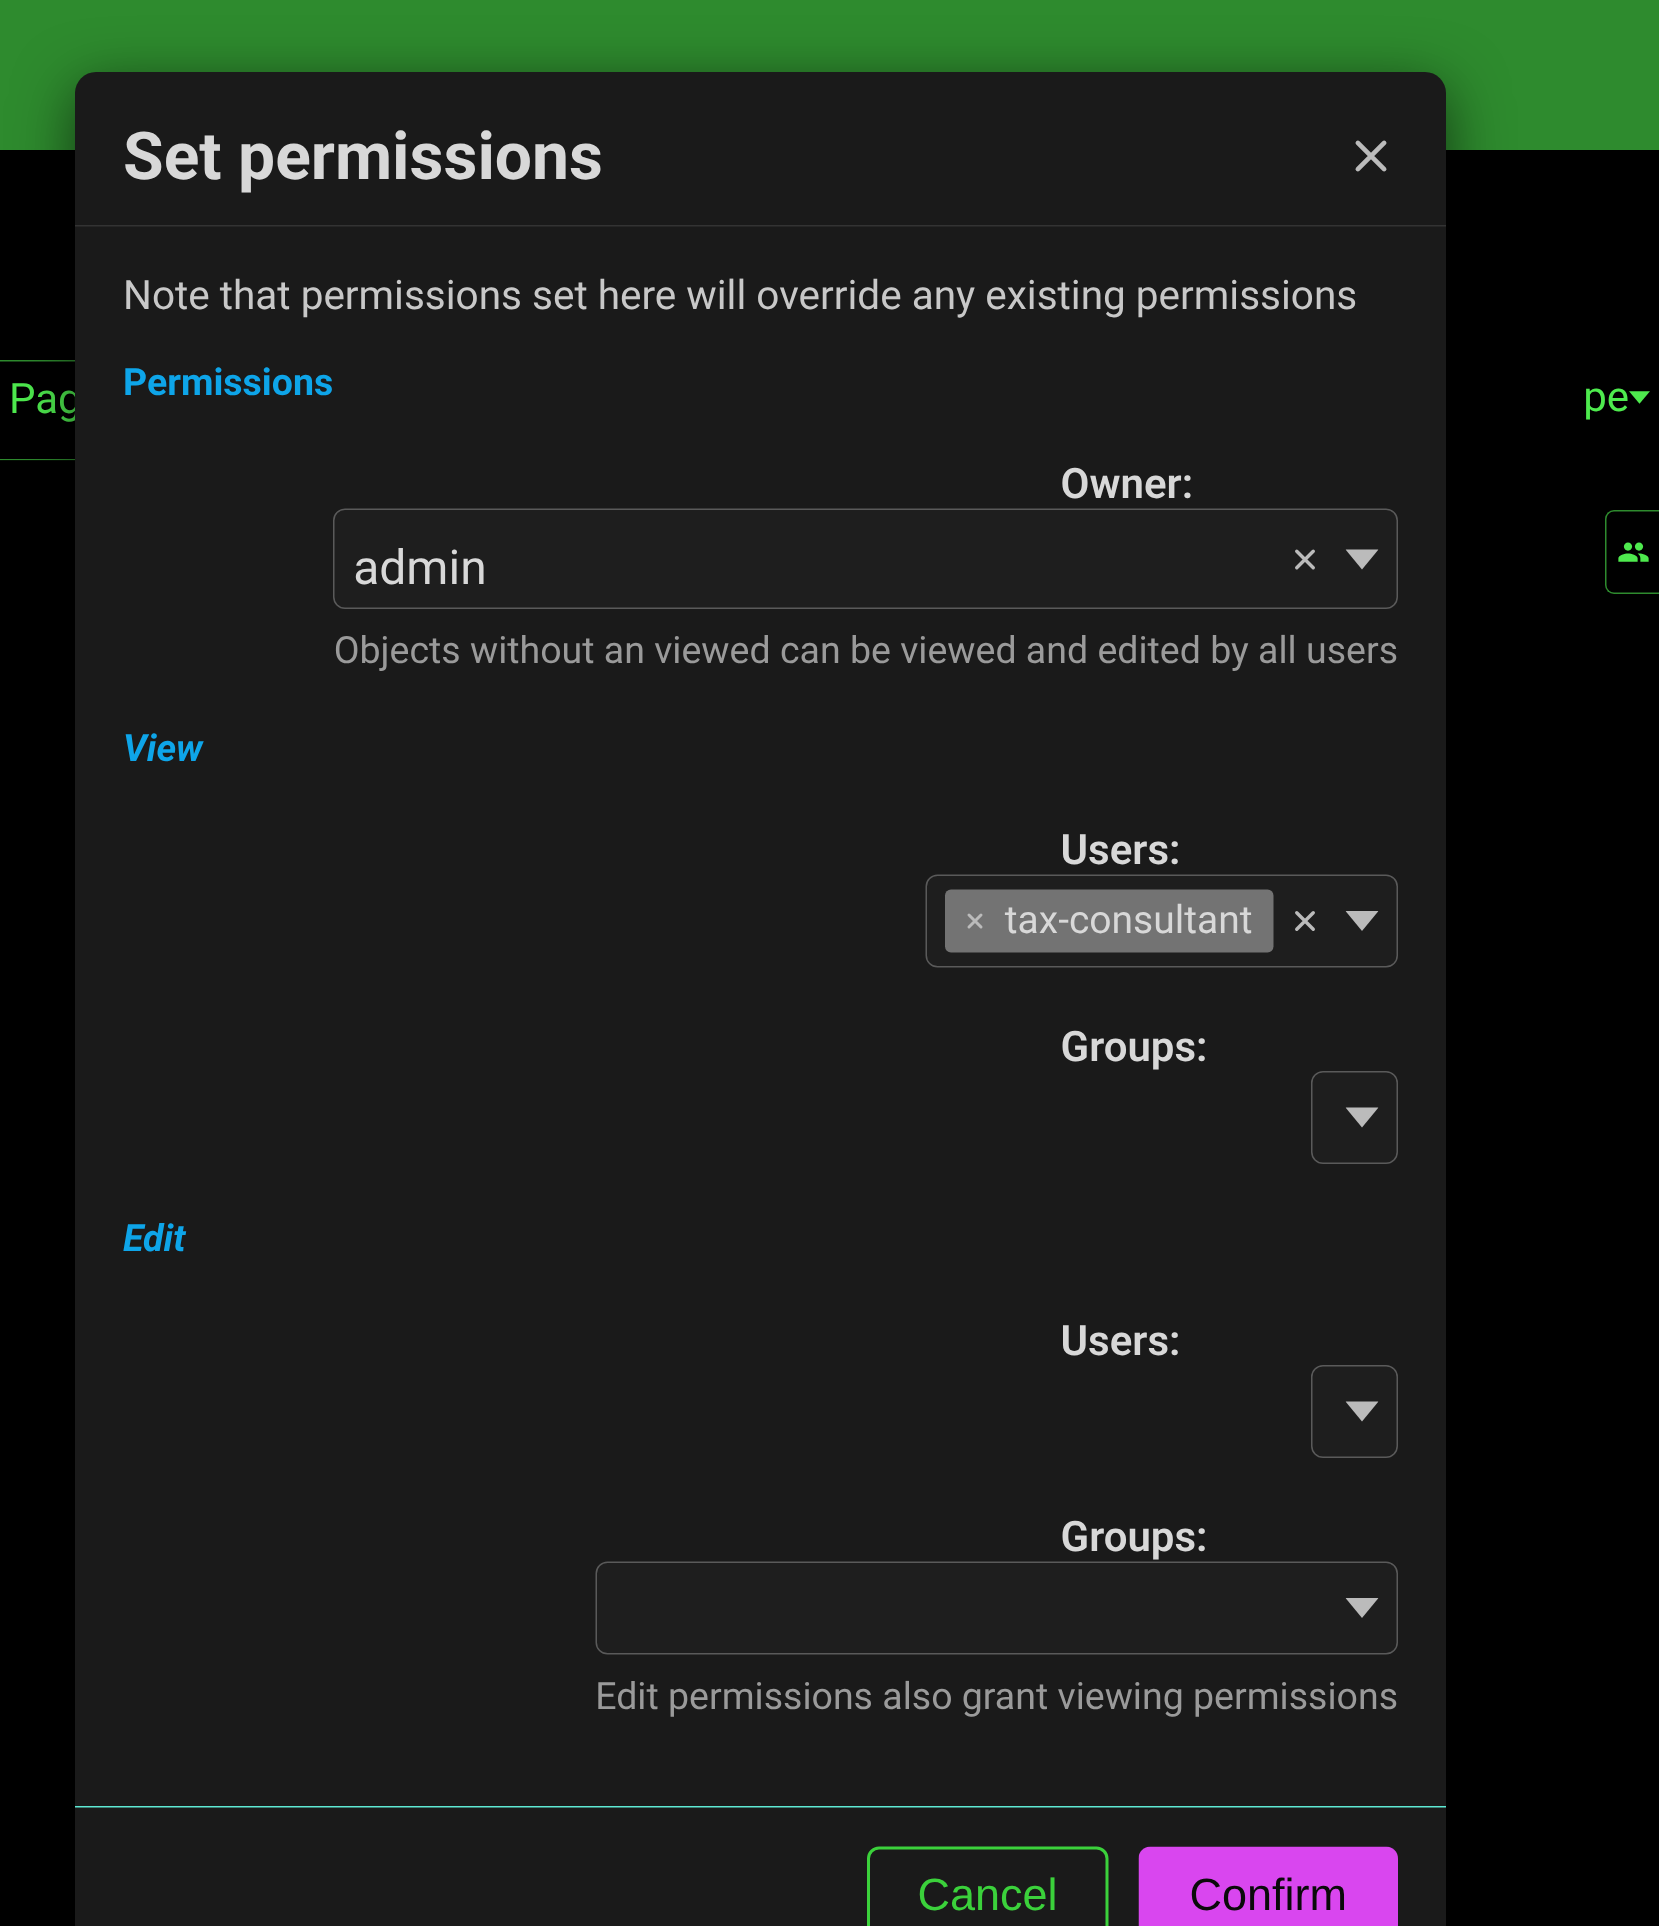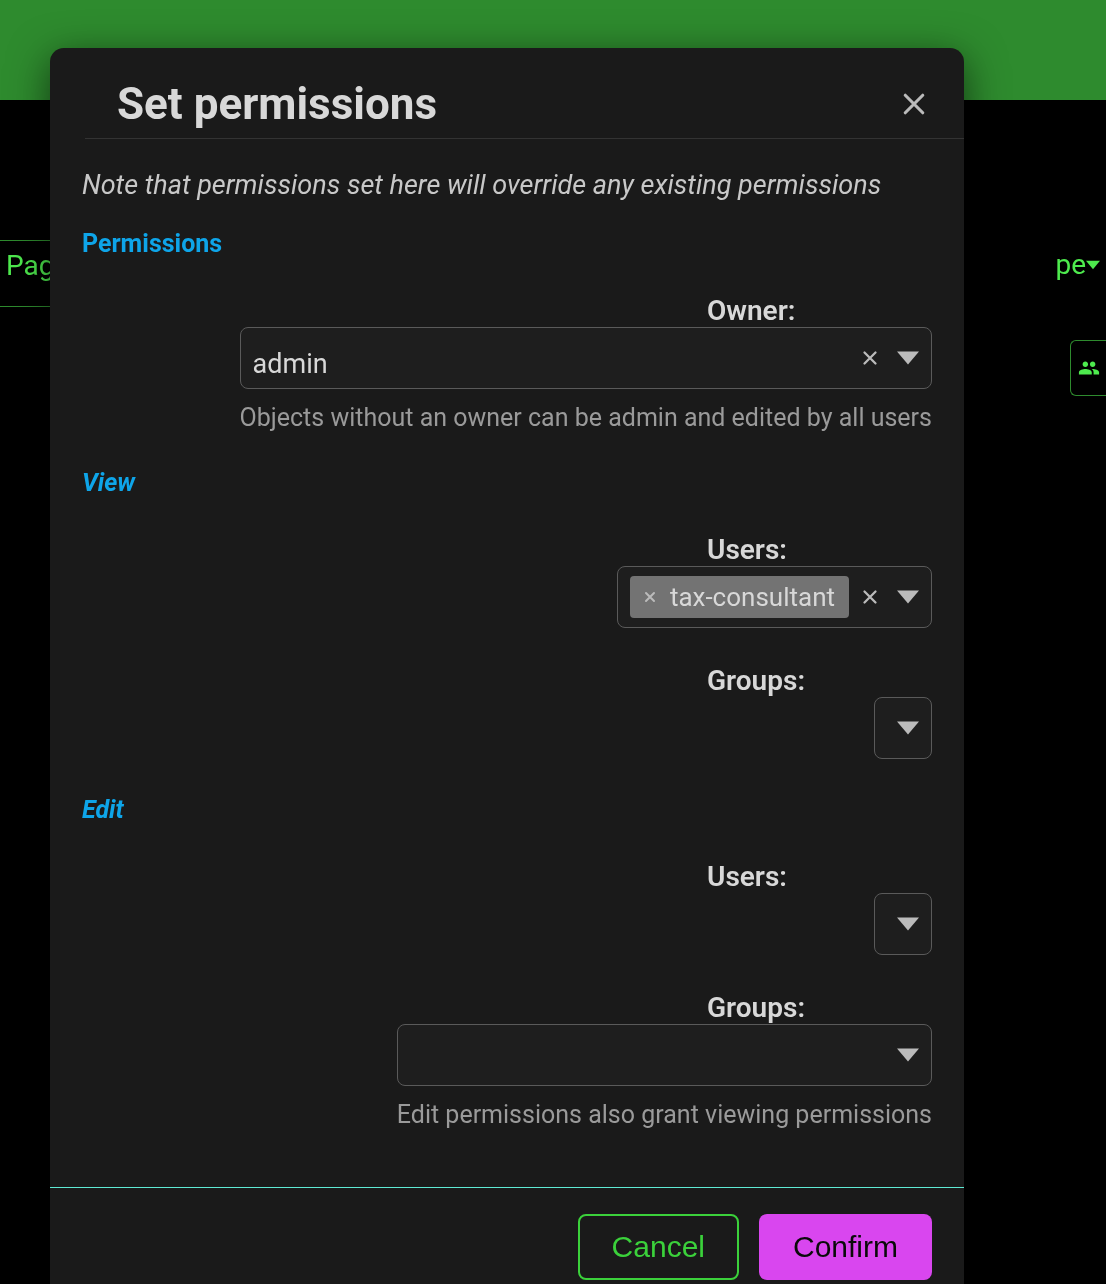--- a/index.html
+++ b/index.html
@@ -55,23 +55,22 @@
   left: 50px;
   width: 914px;
   background: #1a1a1a;
   border-radius: 14px;
   box-shadow: 0 10px 40px rgba(0,0,0,0.6);
 }
 .modal-header {
   display: flex;
   align-items: center;
   justify-content: space-between;
-  padding: 30px 32px 8px 32px;
+  padding: 30px 32px 20px 32px;
   border-bottom: 1px solid #333;
-  margin-left: 35px;
 }
 .modal-title {
   color: #d8d8d8;
   font-size: 44px;
   font-weight: 700;
 }
 .close-btn {
   color: #bbb;
   cursor: pointer;
   width: 36px;
@@ -82,21 +81,20 @@
 }
 .close-btn svg { width: 30px; height: 30px; }
 .modal-body {
   padding: 30px 32px 36px 32px;
   color: #d0d0d0;
 }
 .note {
   font-size: 27px;
   color: #c8c8c8;
   margin-bottom: 28px;
-  font-style: italic;
 }
 .section-title {
   font-size: 25px;
   font-weight: 700;
   color: #0ea5e9;
   margin-bottom: 22px;
 }
 .form-row {
   display: flex;
   align-items: flex-end;
@@ -122,21 +120,21 @@
   background: #1e1e1e;
   display: flex;
   align-items: center;
   padding: 8px 12px;
   gap: 10px;
   cursor: text;
 }
 .select-value {
   flex: 1;
   color: #d8d8d8;
-  font-size: 27px;
+  font-size: 32px;
   margin-top: 11px;
 }
 .select-icons {
   display: flex;
   align-items: center;
   gap: 16px;
   color: #bbb;
 }
 .select-clear, .select-caret {
   cursor: pointer;
@@ -237,21 +235,21 @@
                   <path stroke="currentColor" stroke-width="2.5" stroke-linecap="round" d="M6 6 L18 18 M18 6 L6 18"></path>
                 </svg>
             </span>
             <span class="select-caret">
               <svg viewBox="0 0 10 6">
                   <path d="M0 0 L5 6 L10 0 Z" fill="currentColor"></path>
                 </svg>
             </span>
           </div>
         </div>
-        <div class="helper-text">Objects without an owner can be admin and edited by all users</div>
+        <div class="helper-text">Objects without an viewed can be viewed and edited by all users</div>
       </div>
     </div>
 
     <div class="section-title section-gap">View</div>
     <div class="form-row">
       <div class="field-label">Users:</div>
       <div class="field-col">
         <div class="select-box">
           <div class="chip-row">
             <div class="chip">

